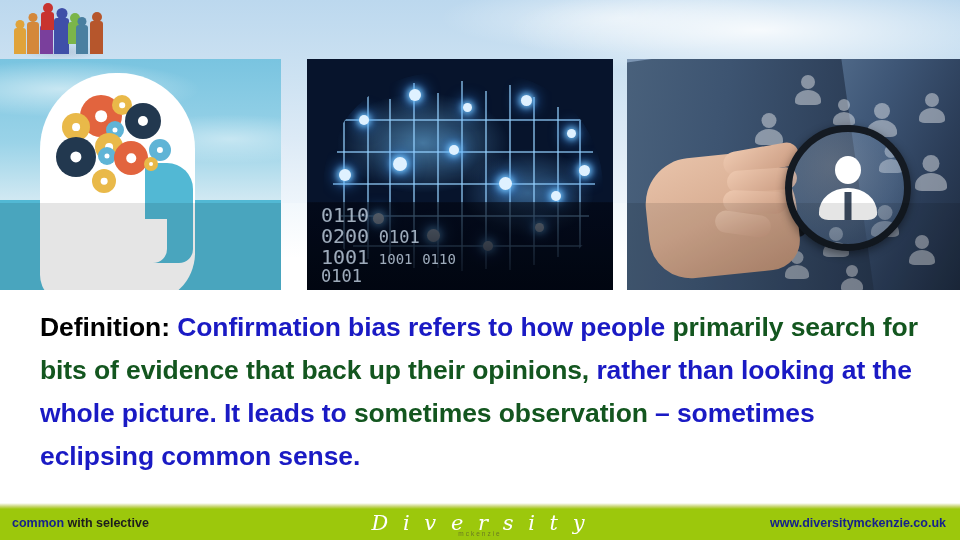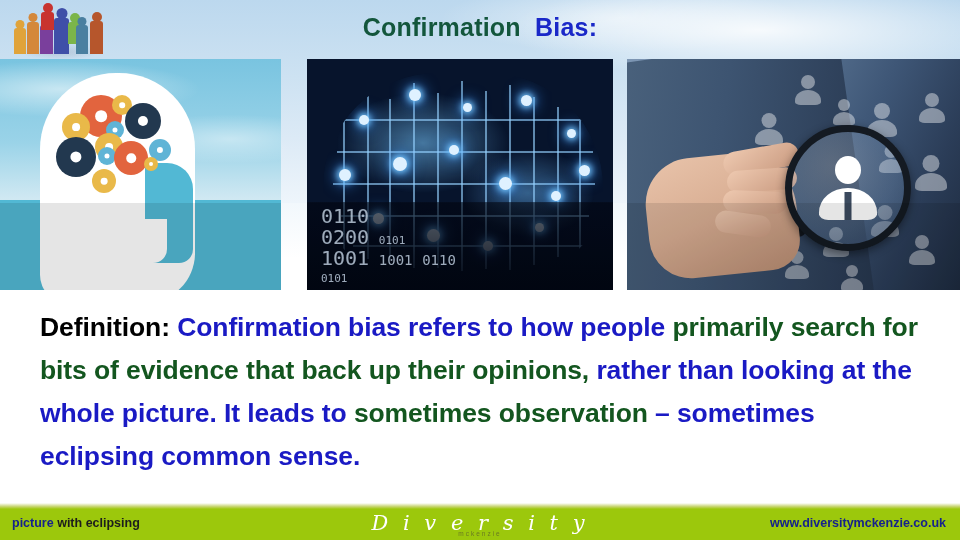--- a/index.html
+++ b/index.html
@@ -83,21 +83,21 @@
     border-radius:150px 150px 118px 110px;
     background:
       radial-gradient(ellipse 120px 70px at 100px 70px, rgba(120,200,255,.55), rgba(10,40,90,0) 72%),
       radial-gradient(ellipse 90px 60px at 205px 120px, rgba(110,190,255,.45), rgba(10,40,90,0) 74%);
     overflow:hidden;}
   .trace{position:absolute;background:rgba(150,210,255,.62);}
   .node{position:absolute;border-radius:50%;background:#dff1ff;
     box-shadow:0 0 6px 2px rgba(120,200,255,.95),0 0 14px 5px rgba(60,150,255,.55);}
   .binary{position:absolute;left:14px;bottom:4px;color:rgba(215,232,250,.82);
     font-family:"DejaVu Sans Mono","Liberation Mono",monospace;line-height:1.05;}
-  .b1{font-size:20px;} .b2{font-size:14px;} .b3{font-size:11px;}
+  .b1{font-size:20px;} .b2{font-size:14px;} .b3{font-size:17px;}
 
   
   #photo3{left:627px;width:333px;}
   .p3bg{position:absolute;inset:0;
     background:
       linear-gradient(115deg,#7e97b4 0%,#6b86a6 22%,#56708f 42%,#3e5676 62%,#2b3d58 82%,#1d2a3e 100%);
   }
   .suit{position:absolute;left:-20px;top:-10px;width:250px;height:260px;
     background:linear-gradient(105deg,#4d657f 0%,#3d5471 45%,#27374f 100%);
     transform:rotate(-8deg);}
@@ -178,24 +178,20 @@
     <div class="p" style="left:66px;width:12px;height:36px;">
       <div class="head" style="width:9px;height:9px;background:#4a7fa0;"></div>
       <div class="body" style="height:29px;background:#4a7fa0;"></div>
     </div>
     <div class="p" style="left:80px;width:13px;height:41px;">
       <div class="head" style="width:10px;height:10px;background:#b6562c;"></div>
       <div class="body" style="height:33px;background:#b6562c;"></div>
     </div>
   </div>
 
-  <div class="title">
-    <span class="t-green">Confirmation</span>&nbsp;
-    <span class="t-blue">Bias:</span>
-  </div>
 
   <div class="photo" id="photo1">
     <div class="p1bg"></div>
     <div class="p1bot"></div>
     <div class="head-sil"></div>
     <div class="head-nose"></div>
     <div class="head-face"></div>
     <div class="head-chin"></div>
 
     <div class="gear" style="left:80px;top:36px;width:42px;height:42px;background:#e2643e;"></div>
@@ -341,21 +337,21 @@
     <span class="d-blue">Confirmation bias refers to how people</span>
     <span class="d-green">primarily search for bits of evidence that back up their opinions,</span>
     <span class="d-blue">rather than looking at the whole picture. It leads to</span>
     <span class="d-green">sometimes observation</span>
     <span class="d-blue">– sometimes eclipsing common sense.</span>
   </div>
 
   <div class="foot-edge"></div>
   <div class="footer">
     <div class="foot-left">
-      <span class="fl-blue">picture</span><span class="fl-dark"> with eclipsing</span>
+      <span class="fl-blue">common</span><span class="fl-dark"> with selective</span>
     </div>
     <div class="foot-logo">
       <span class="logo-word">D i v e r s i t y</span>
       <span class="logo-sub">mckenzie</span>
     </div>
     <a class="foot-right" href="#" style="text-decoration:none;">www.diversitymckenzie.co.uk</a>
   </div>
 
 </div>
 

